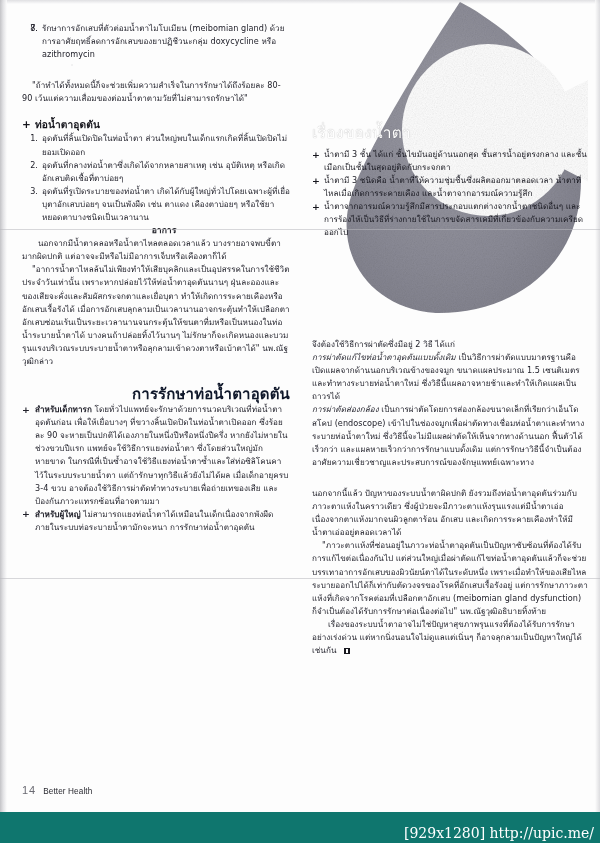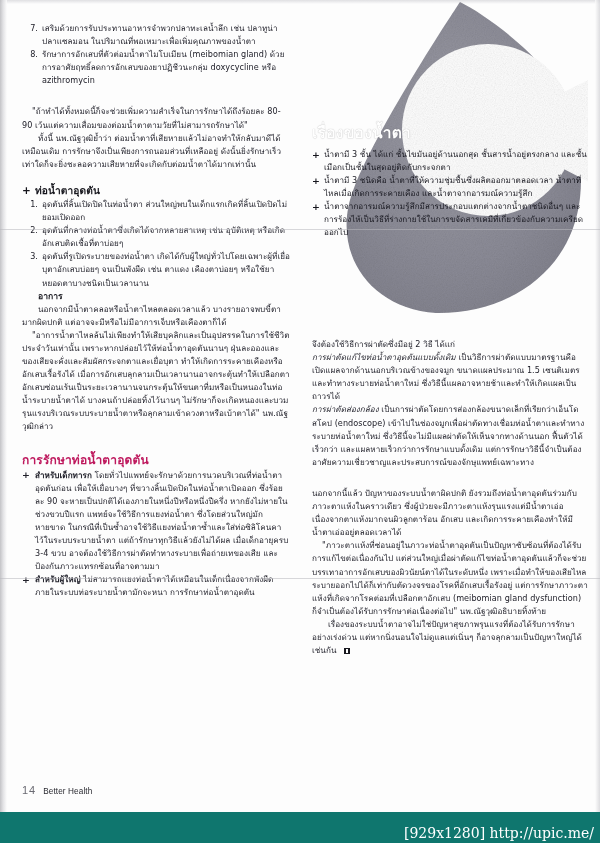--- a/index.html
+++ b/index.html
@@ -136,31 +136,33 @@
     color: #15151c;
     letter-spacing: .1px;
   }
   .h-plus .plus {
     position: absolute;
     left: 0; top: 0;
     font-weight: 700;
     font-size: 10.5px;
   }
   .h-section {
-    font-size: 12px;
+    font-size: 15px;
     line-height: 17px;
     font-weight: 700;
-    color: #be185d;
+    color: #0f172a;
     letter-spacing: .15px;
+    text-align: right;
   }
   .h-small {
     font-size: 8.6px;
     line-height: 13px;
     font-weight: 700;
     color: #15151c;
+    text-align: center;
   }
   .b { font-weight: 700; }
   .i { font-style: italic; }
 
   
   .teardrop-wrap {
     position: absolute;
     left: 300px;
     top: 0px;
     width: 300px;
@@ -176,21 +178,21 @@
   }
   .sidebar {
     position: absolute;
     left: 312px;
     top: 124px;
     width: 276px;
   }
   .sidebar-title {
     font-size: 15.5px;
     line-height: 19px;
-    font-weight: 700;
+    font-weight: 400;
     color: #ffffff;
     letter-spacing: .3px;
     margin-bottom: 5px;
     text-shadow: 0 0 1px rgba(0,0,0,.35);
   }
   .sidebar .tx {
     font-size: 8.1px;
     line-height: 13.0px;
     color: #15151d;
   }
@@ -348,32 +350,30 @@
           <span>น้ำตาจากอารมณ์ความรู้สึกมีสารประกอบแตกต่างจากน้ำตาชนิดอื่นๆ และการร้องไห้เป็นวิธีที่ร่างกายใช้ในการขจัดสารเคมีที่เกี่ยวข้องกับความเครียดออกไป</span>
         </li>
       </ul>
     </div>
 
     <div class="col col-left" style="top:22px;">
 
       <ul class="numlist tx">
         <li>
           <span class="num">7.</span>
-          <span>เสริมด้วยการรับประทานอาหารจำพวกปลาทะเลน้ำลึก เช่น ปลาทูน่า ปลาแซลมอน ในปริมาณที่พอเหมาะเพื่อเพิ่มคุณภาพของน้ำตา</span>
         </li>
         <li>
           <span class="num">8.</span>
           <span>รักษาการอักเสบที่ตัวต่อมน้ำตาไมโบเมียน (meibomian gland) ด้วยการอาศัยฤทธิ์ลดการอักเสบของยาปฏิชีวนะกลุ่ม doxycycline หรือ azithromycin</span>
         </li>
       </ul>
 
       <div class="blockgap-l"></div>
 
       <div class="tx para quote">"ถ้าทำได้ทั้งหมดนี้ก็จะช่วยเพิ่มความสำเร็จในการรักษาได้ถึงร้อยละ 80-90 เว้นแต่ความเสื่อมของต่อมน้ำตาตามวัยที่ไม่สามารถรักษาได้"</div>
-      <div class="tx para">ทั้งนี้ นพ.ณัฐวุฒิย้ำว่า ต่อมน้ำตาที่เสียหายแล้วไม่อาจทำให้กลับมาดีได้เหมือนเดิม การรักษาจึงเป็นเพียงการถนอมส่วนที่เหลืออยู่ ดังนั้นยิ่งรักษาเร็วเท่าใดก็จะยิ่งชะลอความเสียหายที่จะเกิดกับต่อมน้ำตาได้มากเท่านั้น</div>
 
       <div class="blockgap-m"></div>
 
       <div class="h-plus">
         <span class="plus">+</span>
         <span>ท่อน้ำตาอุดตัน</span>
       </div>
 
 
       <ul class="numlist tx">

